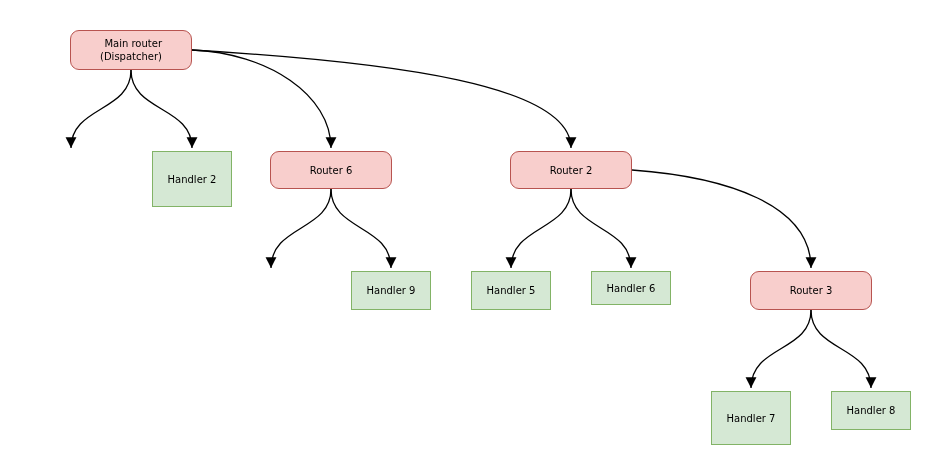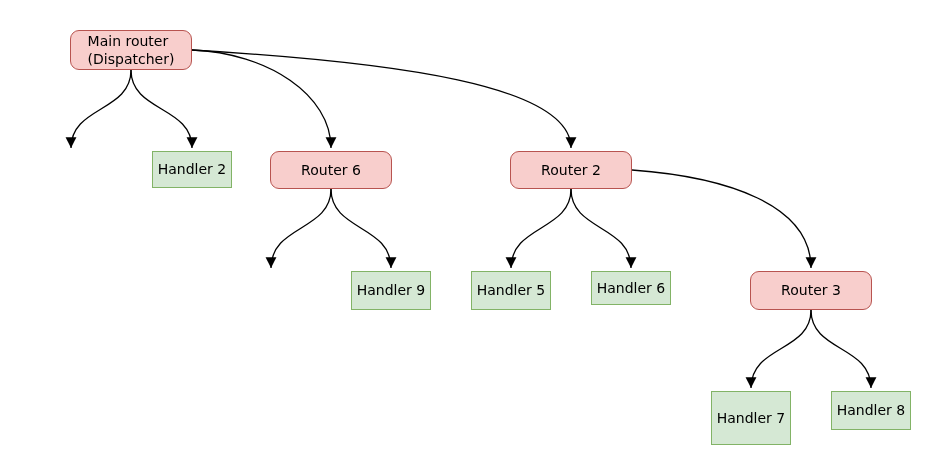--- a/index.html
+++ b/index.html
@@ -23,22 +23,22 @@
   svg.edges path.edge {
     fill: none;
     stroke: var(--edge-color, #000000);
     stroke-width: 1.3;
   }
   .node {
     position: absolute;
     display: flex;
     align-items: center;
     justify-content: center;
-    text-align: left;
-    font-size: 14px;
+    text-align: right;
+    font-size: 10px;
     line-height: 1.3;
     color: var(--text-color, #000000);
   }
   .node.router {
     background: var(--router-fill, #f8cecc);
     border: 1px solid var(--router-border, #b85450);
     border-radius: 9px;
   }
   .node.handler {
     background: var(--handler-fill, #d5e8d4);
@@ -69,21 +69,21 @@
     <path class="edge" d="M 811 310 C 811 352, 751 345, 751 388" marker-end="url(#arrow)"></path>
     <path class="edge" d="M 811 310 C 811 352, 871 345, 871 388" marker-end="url(#arrow)"></path>
   </svg>
 
   <div class="node router" style="left:70px; top:30px; width:122px; height:40px;">
     <span class="label">Main router
 (Dispatcher)</span>
   </div>
 
 
-  <div class="node handler" style="left:152px; top:151px; width:80px; height:37px;">
+  <div class="node handler" style="left:152px; top:151px; width:80px; height:56px;">
     <span class="label">Handler 2</span>
   </div>
 
   <div class="node router" style="left:270px; top:151px; width:122px; height:38px;">
     <span class="label">Router 6</span>
   </div>
 
   <div class="node router" style="left:510px; top:151px; width:122px; height:38px;">
     <span class="label">Router 2</span>
   </div>

